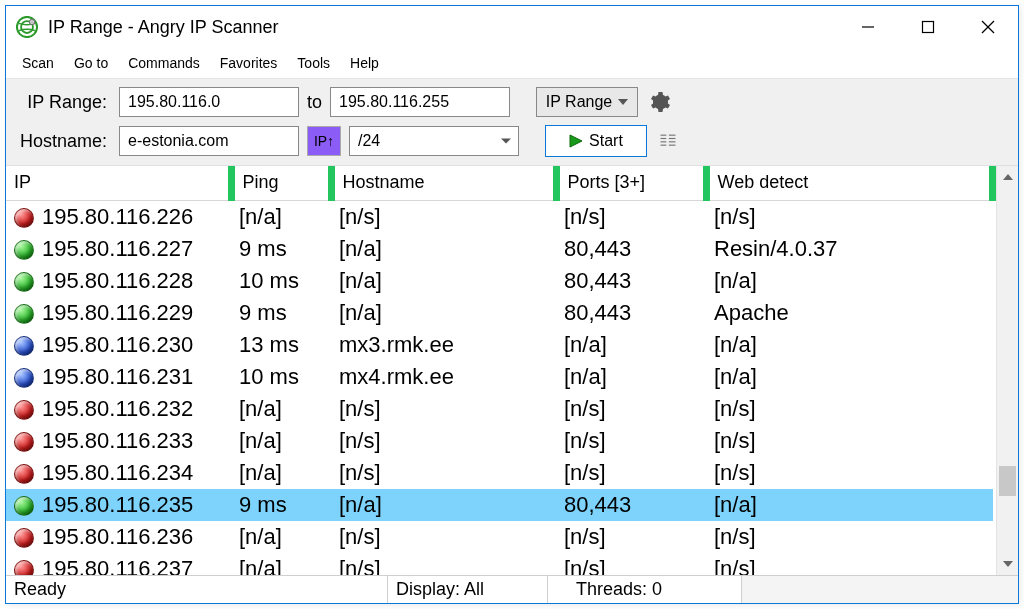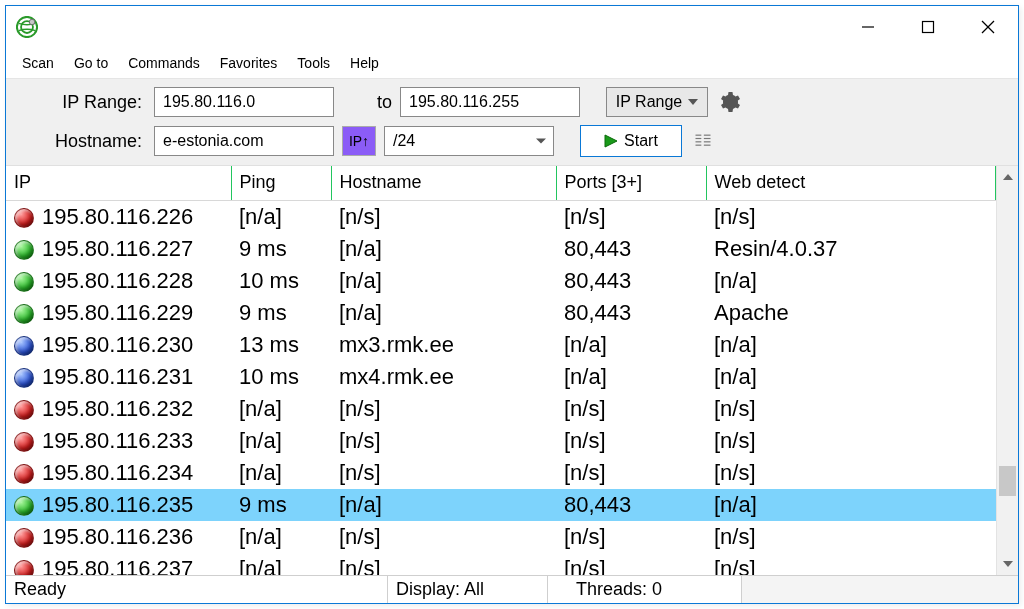--- a/index.html
+++ b/index.html
@@ -58,21 +58,21 @@
   .toolbar {
     background: #f0f0f0;
     border-top: 1px solid #e5e5e5;
     border-bottom: 1px solid #e0e0e0;
     padding: 8px 10px 8px 10px;
     display: flex;
     flex-direction: column;
     gap: 8px;
   }
   .row { display: flex; align-items: center; gap: 8px; }
-  .lbl { font-size: 18px; margin-left: 35px; }
+  .lbl { font-size: 18px; }
   .lbl.range { width: 95px; text-align: right; padding-right: 4px; }
   .lbl.host { width: 95px; text-align: right; padding-right: 4px; }
   .txt {
     height: 30px;
     border: 1px solid #888;
     background: #fff;
     font: inherit;
     padding: 0 8px;
   }
   .txt.ip { width: 180px; }
@@ -141,21 +141,21 @@
     width: 100%;
     border-collapse: collapse;
     table-layout: fixed;
   }
   thead th {
     text-align: left;
     font-weight: normal;
     font-size: 18px;
     padding: 4px 8px;
     border-bottom: 1px solid #d8d8d8;
-    border-right: 1px solid #22c55e;
+    border-right: 7px solid #22c55e;
     background: #fff;
     height: 34px;
   }
   tbody td {
     font-size: 22px;
     padding: 3px 8px;
     height: 29.4px;
     white-space: nowrap;
     overflow: hidden;
   }
@@ -211,20 +211,21 @@
 
   <div class="titlebar">
     <span class="app-icon">
       <svg viewBox="0 0 24 24" width="22" height="22">
         <circle cx="12" cy="12" r="11" fill="none" stroke="#2a9a2a" stroke-width="2.2"></circle>
         <circle cx="12" cy="12" r="6.5" fill="none" stroke="#2a9a2a" stroke-width="2"></circle>
         <path d="M3 8 Q12 11 21 8 M3 16 Q12 13 21 16" fill="none" stroke="#2a9a2a" stroke-width="1.6"></path>
         <circle cx="17.5" cy="6.5" r="3" fill="#c7c7c7" stroke="#6a6a6a"></circle>
       </svg>
     </span>
+    <span class="title-text">IP Range - Angry IP Scanner</span>
     <span class="title-spacer"></span>
     <div class="win-btn">
       <svg width="14" height="14">
           <line x1="1" y1="7" x2="13" y2="7" stroke-width="1.2"></line>
         </svg>
     </div>
     <div class="win-btn">
       <svg width="14" height="14">
           <rect x="1.5" y="1.5" width="11" height="11" fill="none" stroke-width="1.2"></rect>
         </svg>

